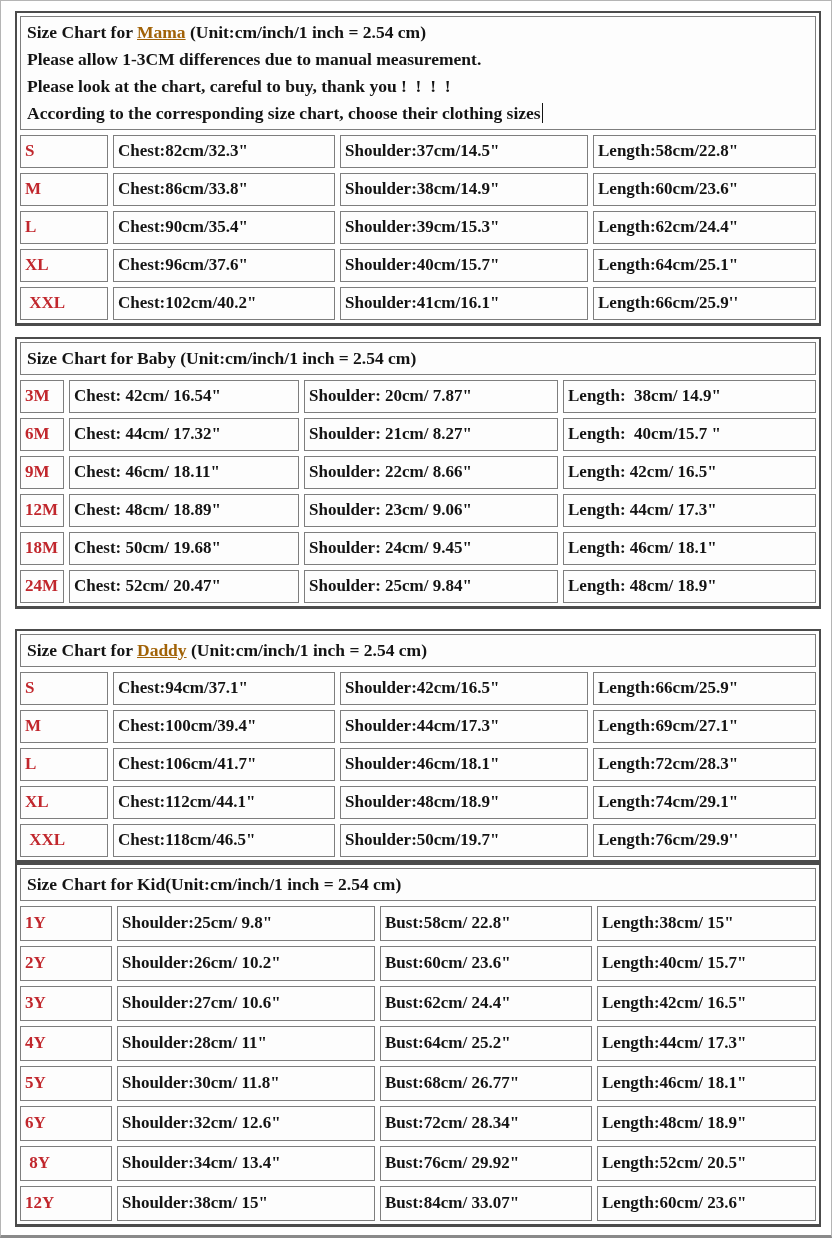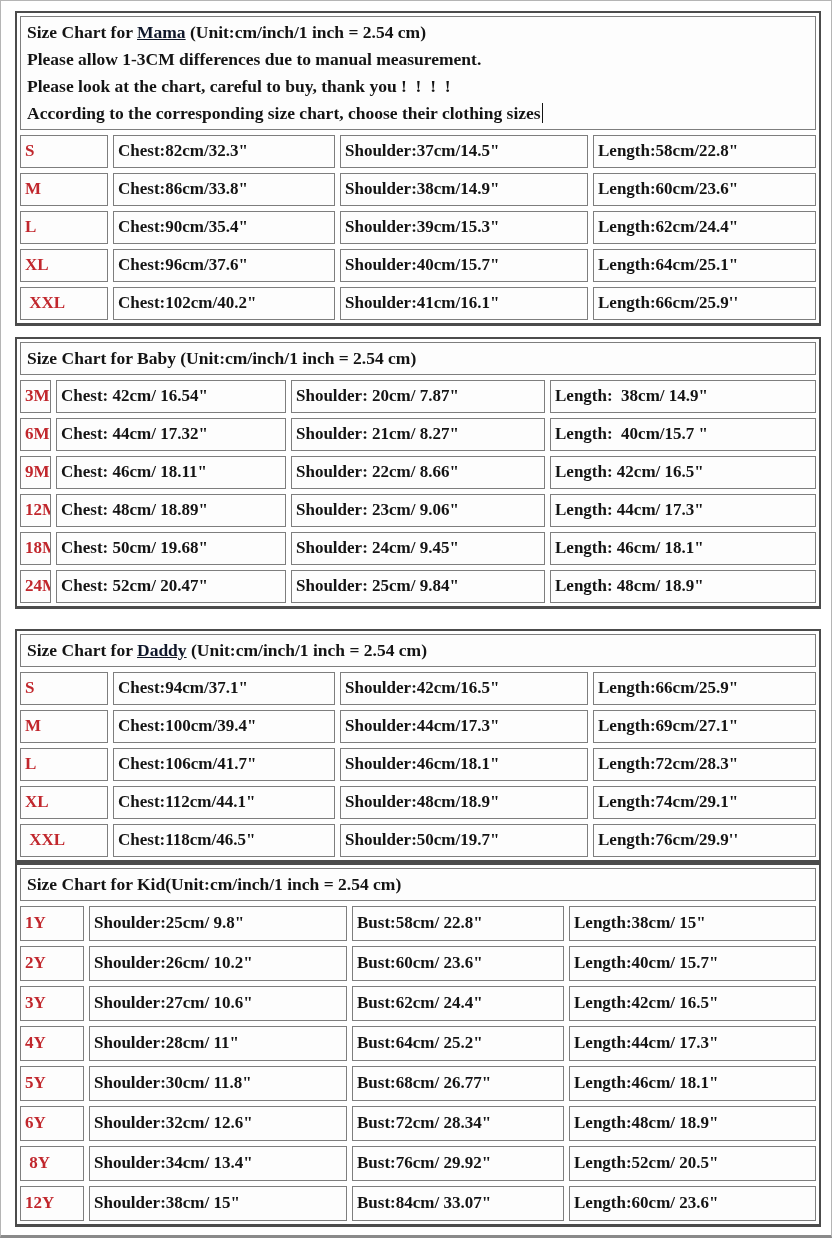--- a/index.html
+++ b/index.html
@@ -19,40 +19,40 @@
   .block-baby  { margin-bottom: 20px; }
   .block-daddy { }
 
   .panel {
     border: 1px solid #7e7e7e; background: #fdfdfd;
     padding: 2px 6px; box-sizing: border-box;
   }
   .notes-panel p, .panel-title {
     margin: 0; font-size: 17.5px; line-height: 27px; white-space: pre-wrap;
   }
-  .name-hl { color: #0f172a; text-decoration: underline; }
+  .name-hl { color: #a16207; text-decoration: underline; }
 
   .trow { display: flex; gap: 5px; margin-top: 5px; }
   .tcell {
     border: 1px solid #7e7e7e; background: #fdfdfd;
     padding: 3px 2px 4px 4px; box-sizing: border-box;
     font-size: 17px; line-height: 24px; white-space: pre;
     overflow: hidden; flex: 0 0 auto;
   }
   .tcell.flexfill { flex: 1 1 auto; }
   .size-cell { color: #c1272d; }
 
   
   .block-mama  .c0, .block-daddy .c0 { width: 88px;  }
   .block-mama  .c1, .block-daddy .c1 { width: 222px; }
   .block-mama  .c2, .block-daddy .c2 { width: 248px; }
-  .block-baby  .c0 { width: 31px;  }
+  .block-baby  .c0 { width: 44px;  }
   .block-baby  .c1 { width: 230px; }
   .block-baby  .c2 { width: 254px; }
-  .block-kid   .c0 { width: 64px;  }
+  .block-kid   .c0 { width: 92px;  }
   .block-kid   .c1 { width: 258px; }
   .block-kid   .c2 { width: 212px; }
   .block-kid   .tcell { padding-top: 4px; padding-bottom: 5px; }
 
   .text-cursor {
     display: inline-block; width: 1px; height: 20px;
     background: #141414; vertical-align: -4px; margin-left: 1px;
   }
 </style>
 </head>

